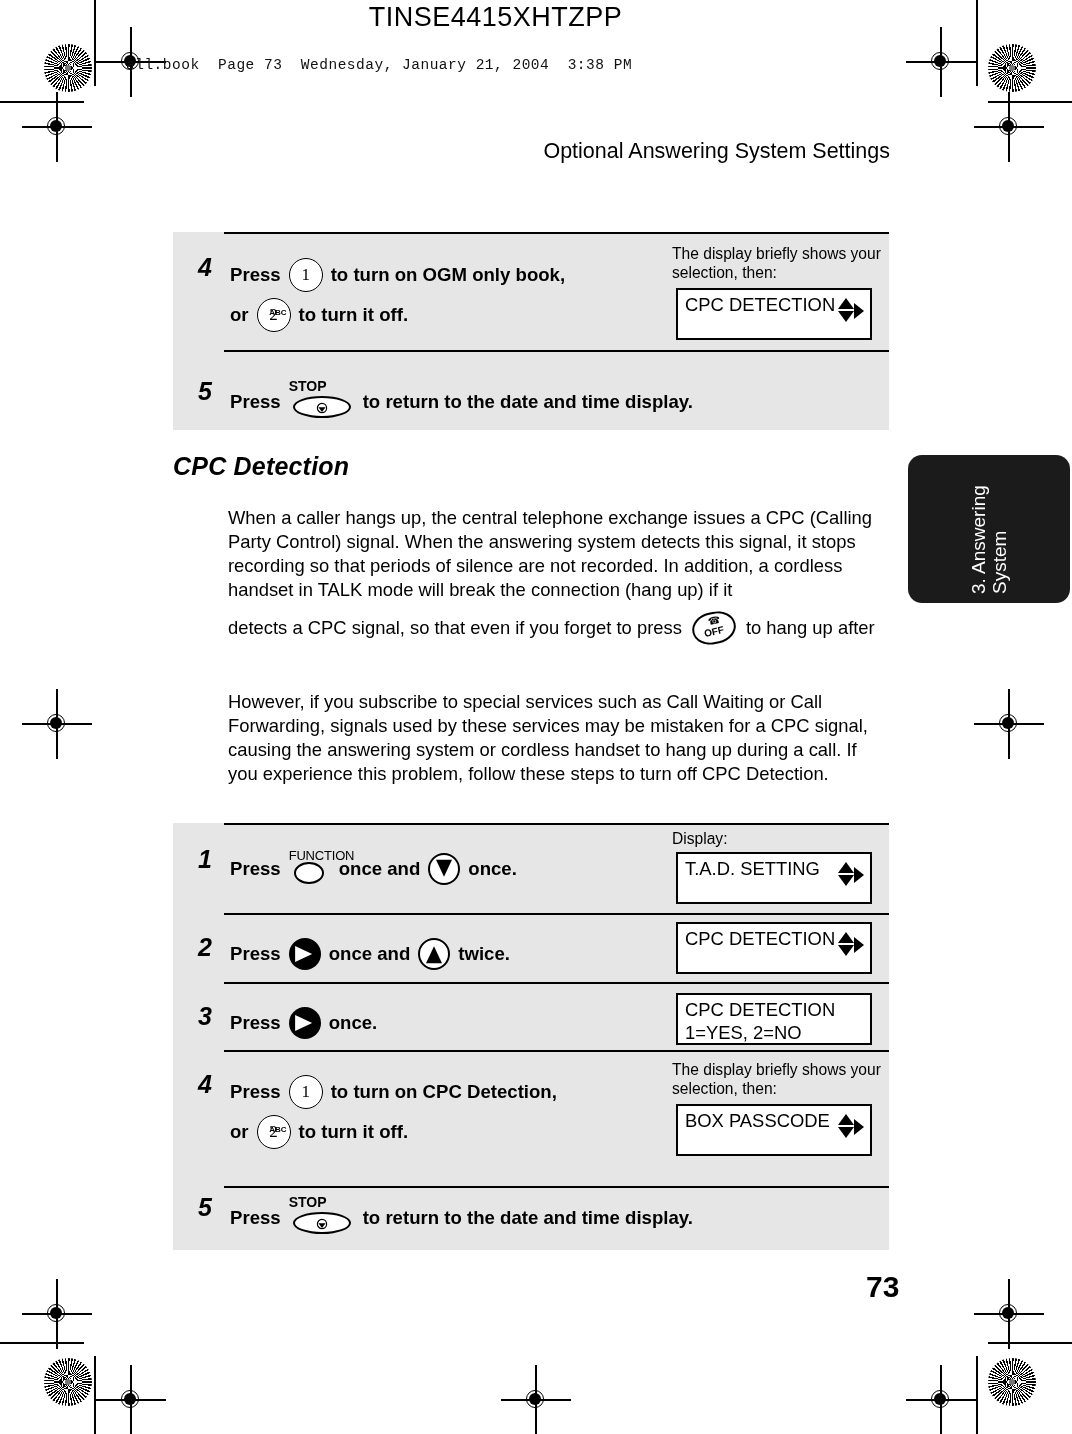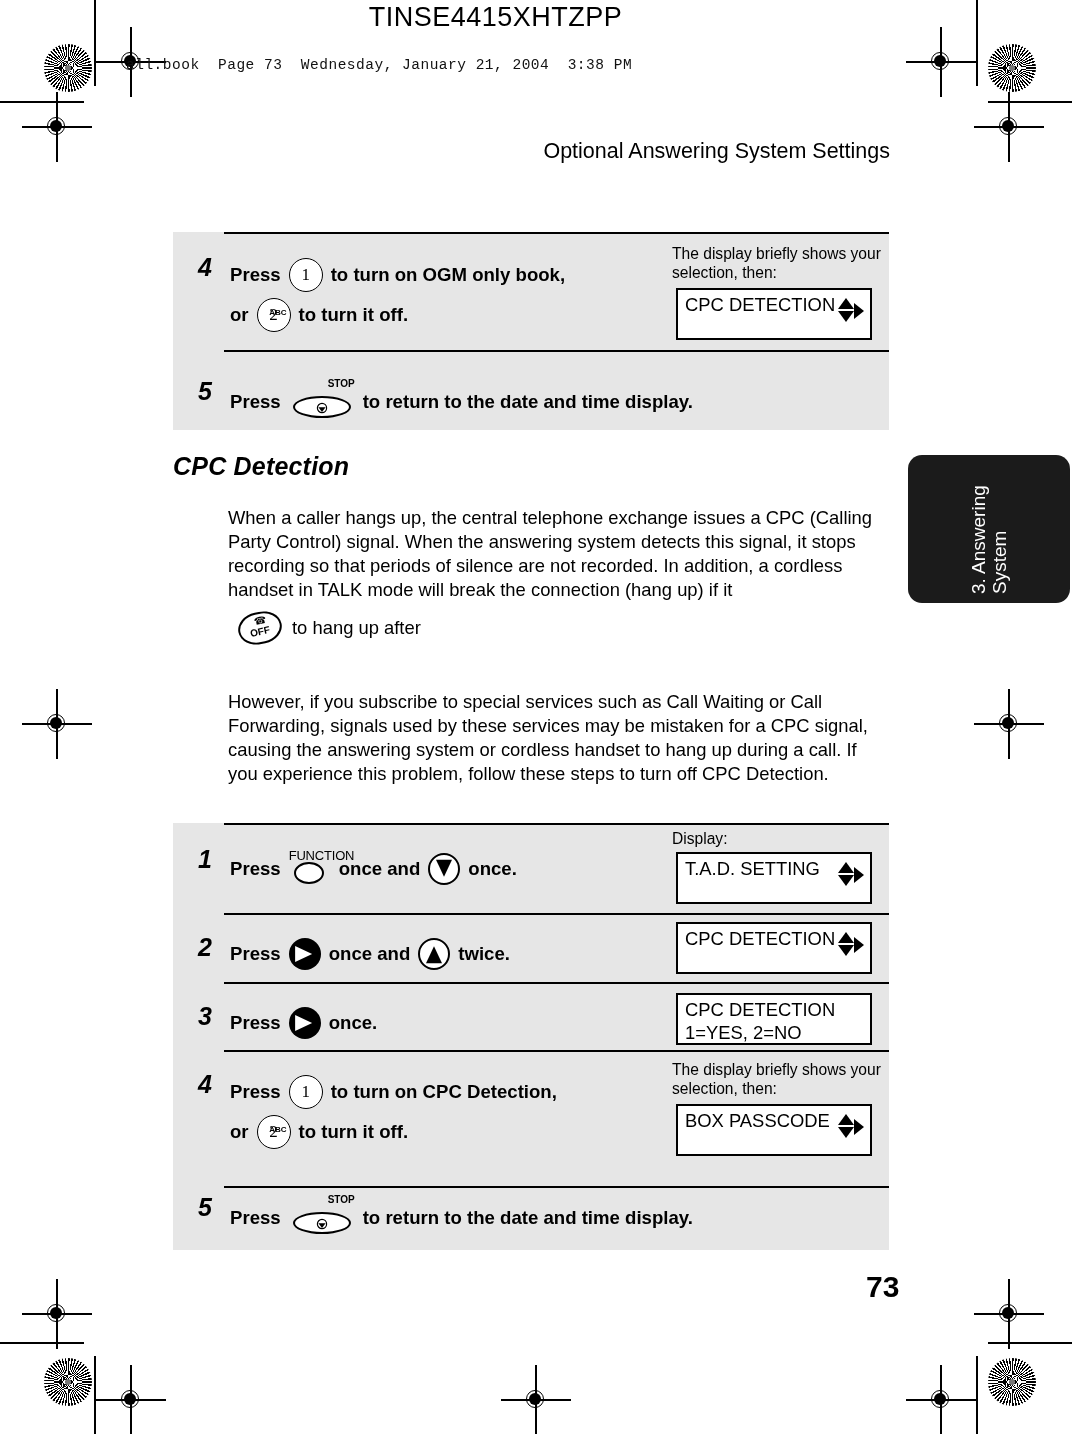--- a/index.html
+++ b/index.html
@@ -69,22 +69,22 @@
   .k-num i{position:absolute;right:3px;top:9px;font-size:8px;font-style:normal;
        font-family:"Liberation Sans",sans-serif;}
 
   .k-fn{width:42px;height:38px;}
   .k-fn .lbl{position:absolute;left:0;top:-2px;width:62px;text-align:center;
        font-size:13px;font-weight:normal;letter-spacing:-.2px;}
   .k-fn .oval{position:absolute;left:5px;top:12px;width:30px;height:22px;
        border:2px solid #000;border-radius:50%;background:#fff;box-sizing:border-box;}
 
   .k-stop{width:66px;height:40px;}
-  .k-stop .lbl{position:absolute;left:0;top:-4px;width:66px;text-align:right;
-       font-size:10px;font-weight:bold;}
+  .k-stop .lbl{position:absolute;left:0;top:-4px;width:66px;text-align:left;
+       font-size:14px;font-weight:bold;}
   .k-stop .oval{position:absolute;left:4px;top:14px;width:58px;height:22px;
        border:2px solid #000;border-radius:50%;background:#fff;box-sizing:border-box;}
   .k-stop .gl{position:absolute;left:50%;top:20px;margin-left:-6px;width:12px;height:12px;}
 
   .k-arrow{width:32px;height:32px;border:2px solid #000;border-radius:50%;
        background:#fff;box-sizing:border-box;}
   .k-arrow .tri{position:absolute;left:50%;top:50%;}
   .tri-down{transform:translate(-50%,-55%);
        border-left:8px solid transparent;border-right:8px solid transparent;
        border-top:17px solid #000;width:0;height:0;}
@@ -264,20 +264,21 @@
         </span>
       <span class="tx">to return to the date and time display.</span>
     </div>
   </div>
 
   <div class="sectitle">CPC Detection</div>
 
   <div class="para" style="top:506px;">When a caller hangs up, the central telephone exchange issues a CPC (Calling Party Control) signal. When the answering system detects this signal, it stops recording so that periods of silence are not recorded. In addition, a cordless handset in TALK mode will break the connection (hang up) if it</div>
 
   <div class="stepline" style="left:228px;top:610px;font-weight:normal;font-size:18.4px;">
+    <span class="tx">detects a CPC signal, so that even if you forget to press</span>
     <span class="key k-off" style="margin:0 10px;">
       <span class="oval"></span>
       <span class="ph">☎</span>
       <span class="txt">OFF</span>
       </span>
     <span class="tx">to hang up after</span>
   </div>
 
   <div class="para" style="top:690px;">However, if you subscribe to special services such as Call Waiting or Call Forwarding, signals used by these services may be mistaken for a CPC signal, causing the answering system or cordless handset to hang up during a call. If you experience this problem, follow these steps to turn off CPC Detection.</div>
 

